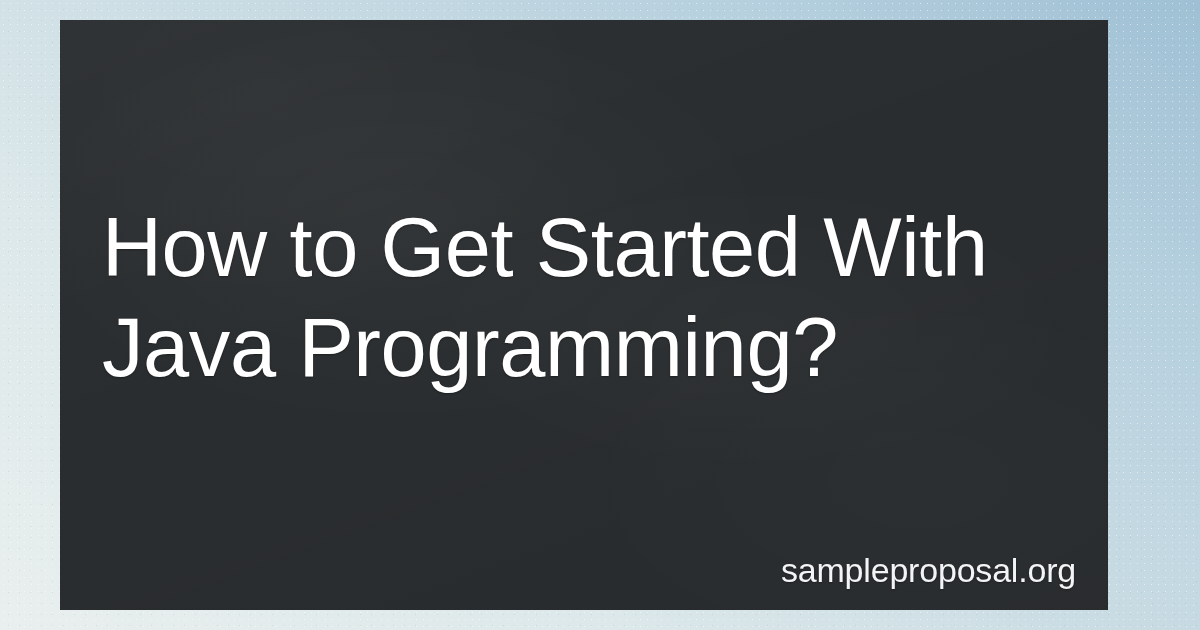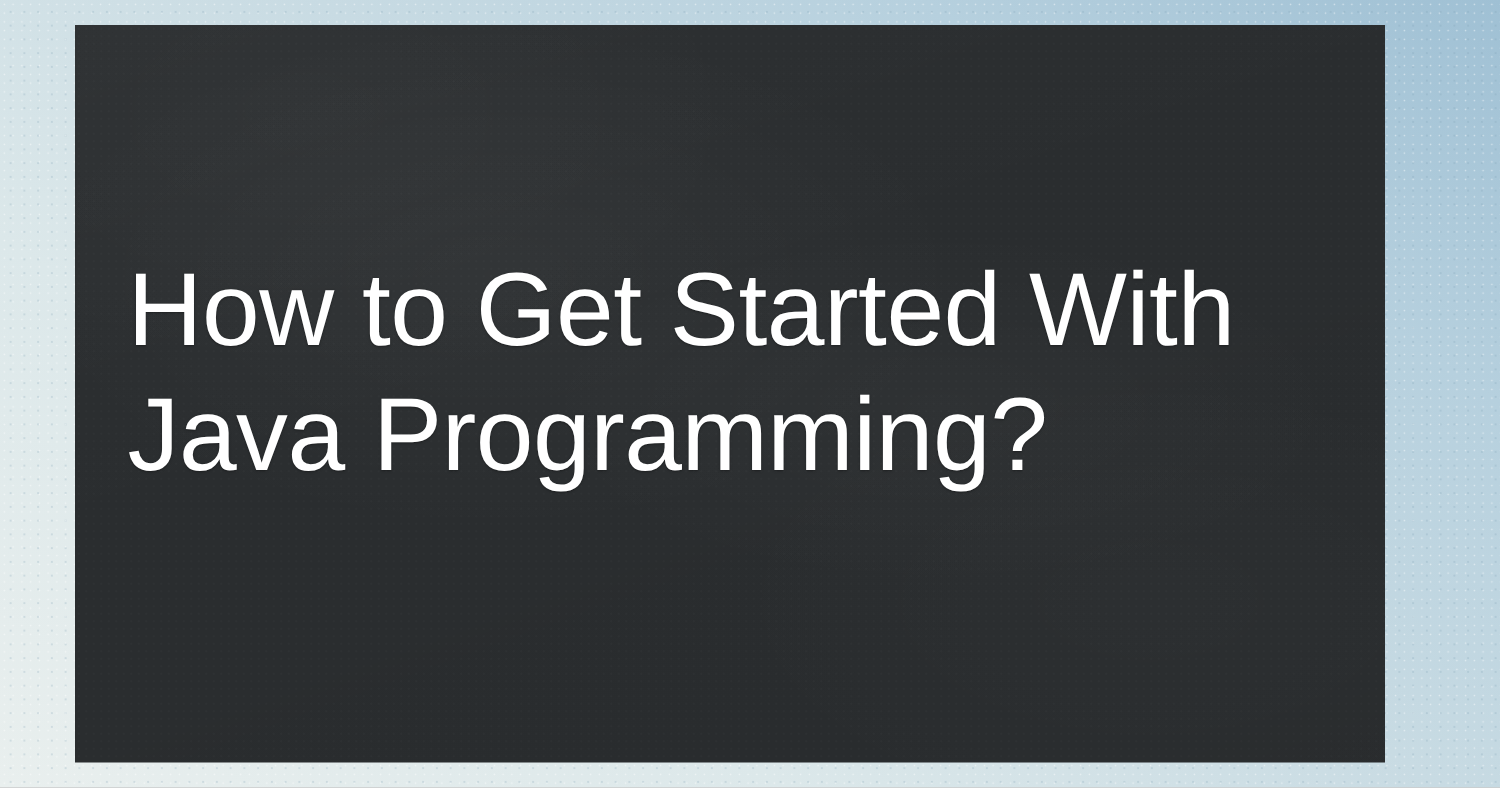--- a/index.html
+++ b/index.html
@@ -98,16 +98,17 @@
 </head>
 <body>
 
 <div id="canvas">
 
   <div id="panel">
 
     <h1 id="headline">How to Get Started With
 Java Programming?</h1>
 
+    <div id="footer">sampleproposal.org</div>
 
   </div>
 
 </div>
 
 </body></html>

